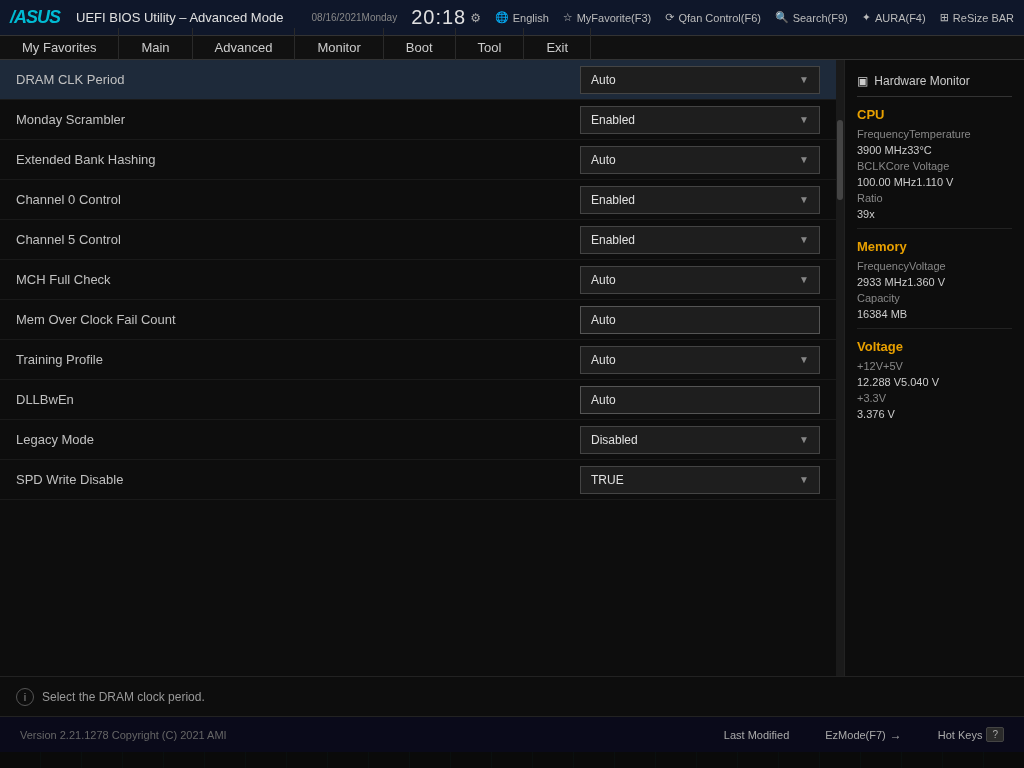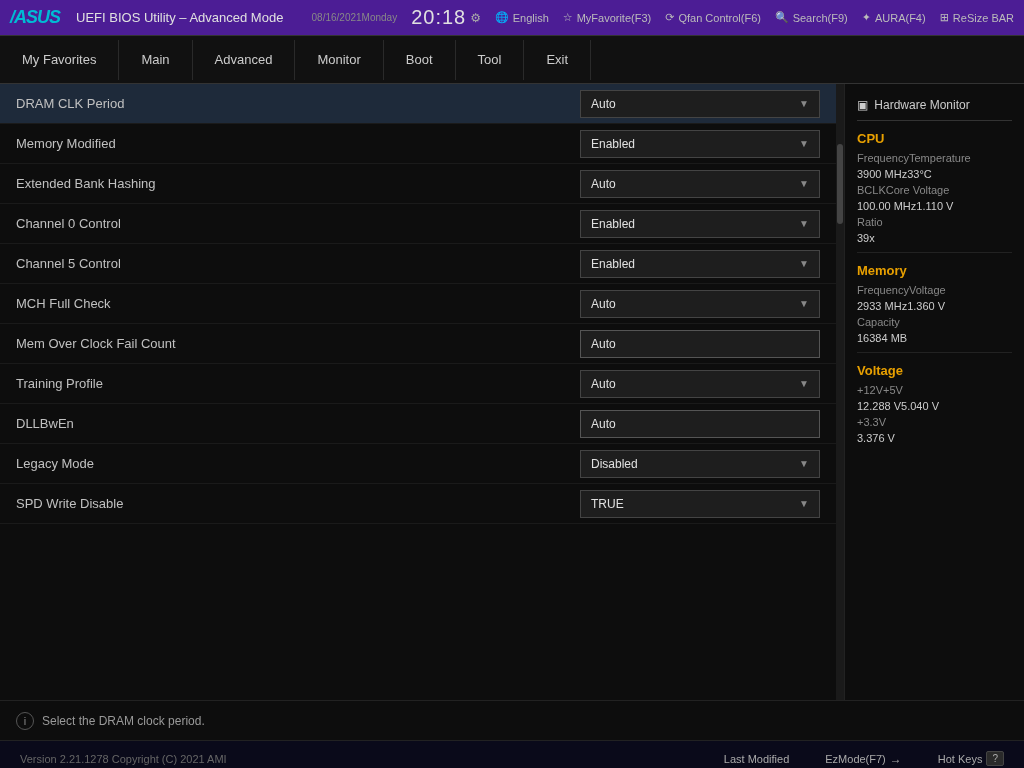--- a/index.html
+++ b/index.html
@@ -29,21 +29,21 @@
       position: relative;
       z-index: 1;
       width: 100%;
       height: 100%;
     }
 
     
     .header {
       display: flex;
       align-items: center;
-      background: #4c1d95;
+      background: #0f172a;
       height: 36px;
       padding: 0 10px;
       border-bottom: 1px solid #333;
     }
 
     .asus-logo {
       display: flex;
       align-items: center;
       margin-right: 10px;
     }
@@ -80,21 +80,21 @@
       font-size: 11px;
       cursor: pointer;
       white-space: nowrap;
     }
 
     
     .nav-bar {
       background: #111;
       display: flex;
       align-items: center;
-      height: 48px;
+      height: 24px;
       border-bottom: 1px solid #333;
       padding: 0 0;
     }
 
     .nav-item {
       padding: 0 22px;
       height: 40px;
       display: flex;
       align-items: center;
       font-size: 13px;
@@ -392,21 +392,21 @@
         <span class="setting-label">DRAM CLK Period</span>
         <div class="setting-control">
           <div class="dropdown">
             <span>Auto</span>
             <span class="dropdown-arrow">▼</span>
           </div>
         </div>
       </div>
 
       <div class="setting-row">
-        <span class="setting-label">Memory Modified</span>
+        <span class="setting-label">Monday Scrambler</span>
         <div class="setting-control">
           <div class="dropdown">
             <span>Enabled</span>
             <span class="dropdown-arrow">▼</span>
           </div>
         </div>
       </div>
 
       <div class="setting-row">
         <span class="setting-label">Extended Bank Hashing</span>

